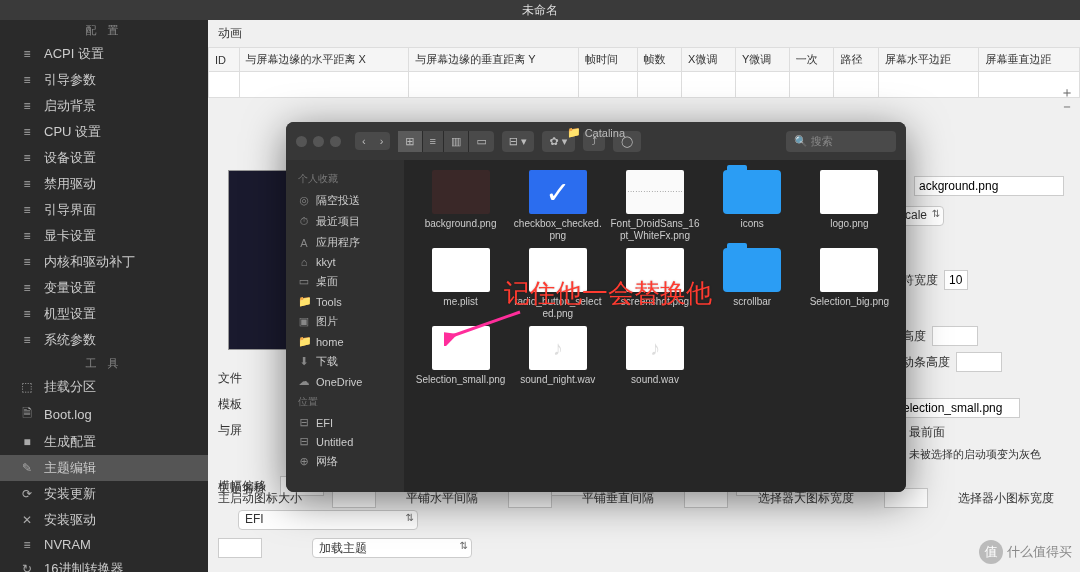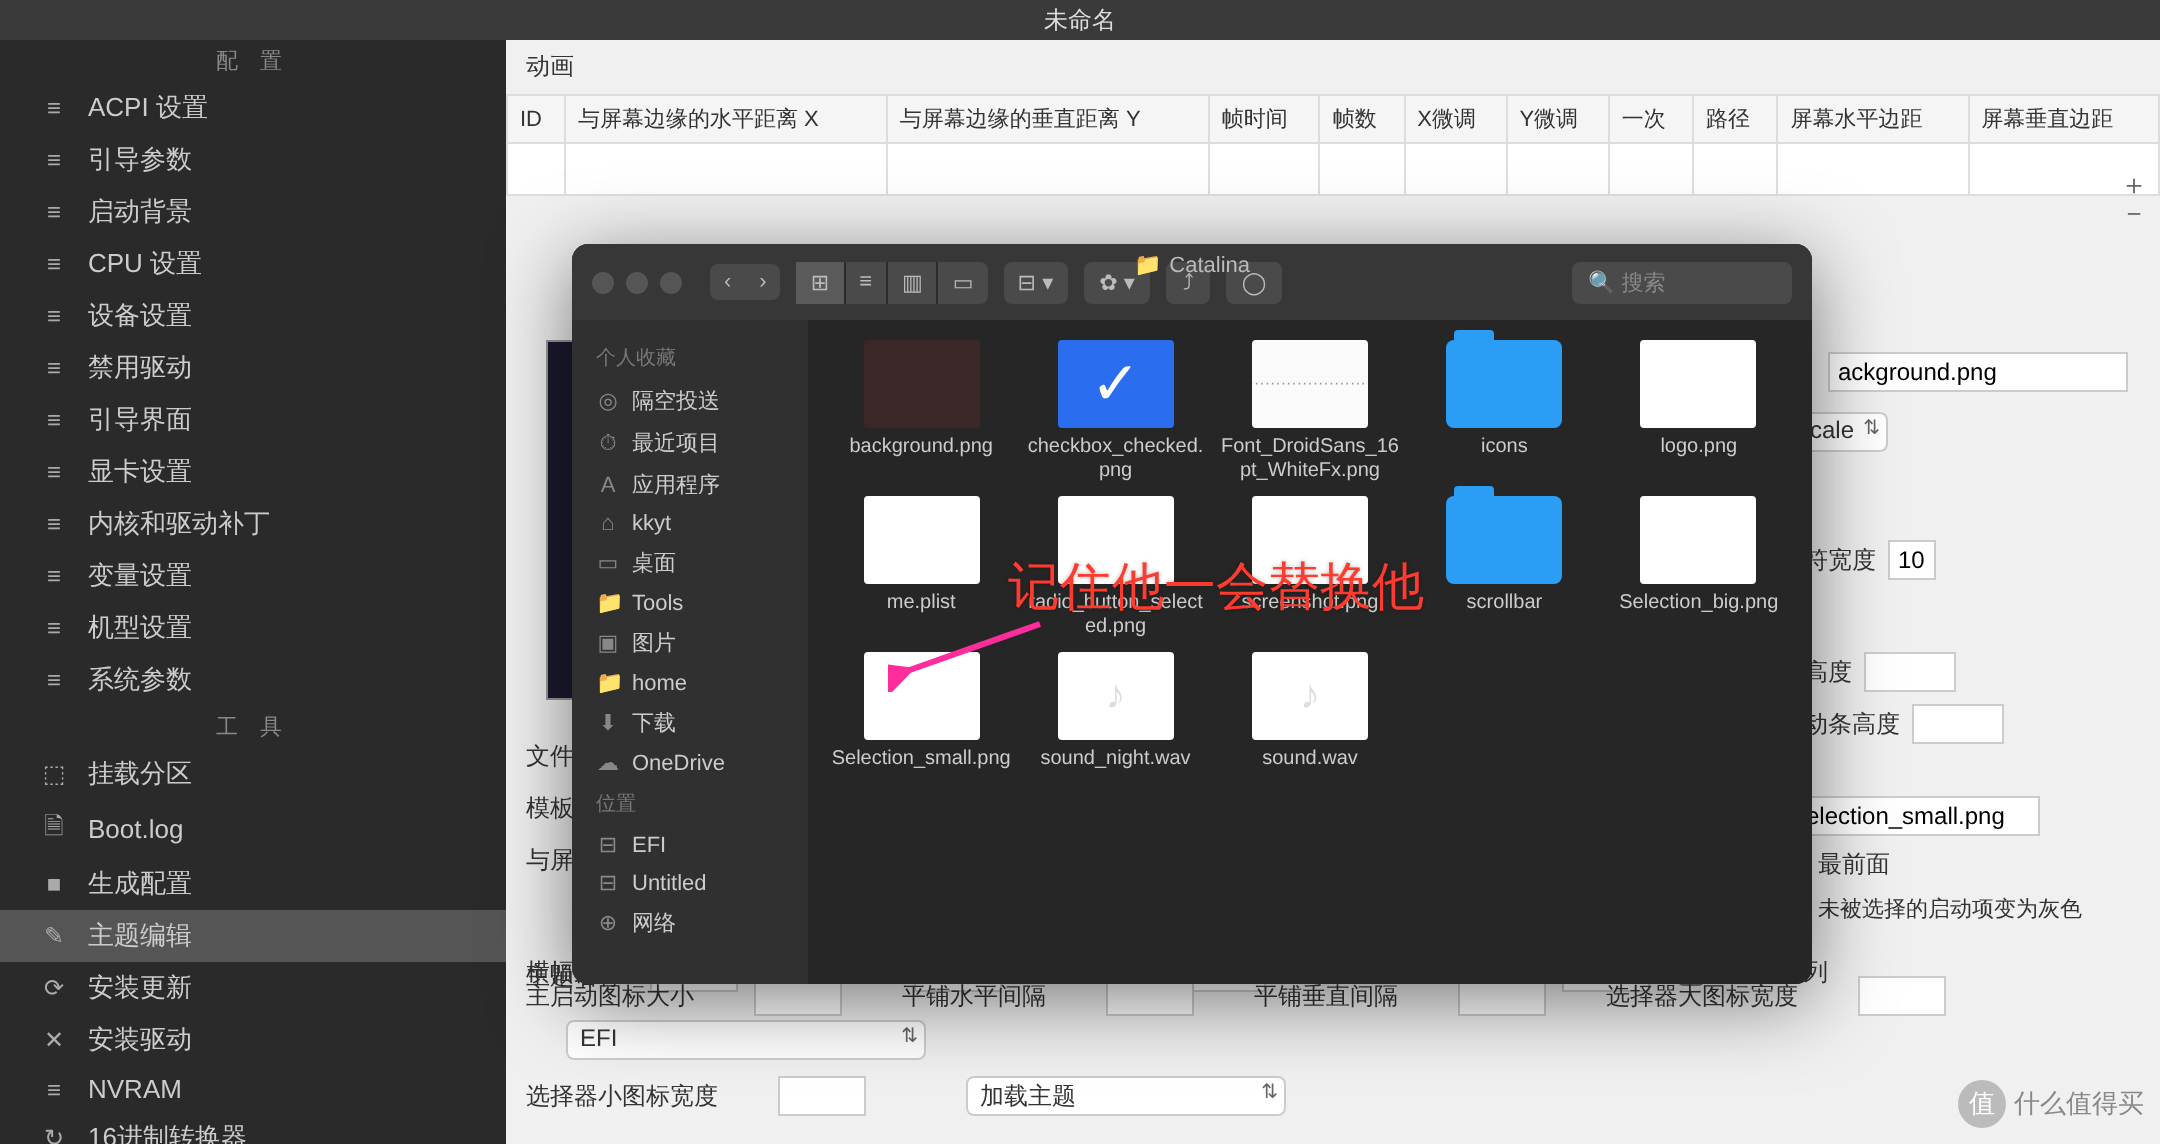--- a/index.html
+++ b/index.html
@@ -1,19 +1,19 @@
 <!DOCTYPE html>
 <html><head>
 <meta charset="utf-8">
 <style>
 *{margin:0;padding:0;box-sizing:border-box;font-family:-apple-system,"Helvetica Neue",sans-serif}
 body{width:1080px;height:572px;background:#e8e8e8;overflow:hidden;position:relative;font-size:12px}
 .titlebar{height:20px;background:#3a3a3a;color:#ddd;text-align:center;line-height:20px;font-size:12px}
 .main{display:flex;height:552px}
-.sidebar{width:253px;background:#2a2a2a;color:#ccc;display:flex;flex-direction:column}
+.sidebar{width:208px;background:#2a2a2a;color:#ccc;display:flex;flex-direction:column}
 .sbhdr{text-align:center;color:#888;font-size:11px;padding:3px 0;letter-spacing:4px}
 .sbitem{display:flex;align-items:center;padding:4px 20px;gap:10px;cursor:pointer;font-size:13px}
 .sbitem.active{background:#555}
 .sbicon{width:14px;display:inline-flex;justify-content:center;color:#aaa;font-size:12px}
 .content{flex:1;background:#f0f0f0;position:relative;overflow:hidden}
 .animhdr{font-size:12px;padding:5px 10px;color:#333}
 .tbl{border-collapse:collapse;width:100%;background:#fff;font-size:11px}
 .tbl th{background:#f5f5f5;border:1px solid #ddd;padding:4px 6px;font-weight:400;color:#333;text-align:left;white-space:nowrap}
 .tbl td{border:1px solid #ddd;height:26px}
 .plusminus{position:absolute;right:6px;top:66px;display:flex;flex-direction:column;gap:2px;color:#666}

